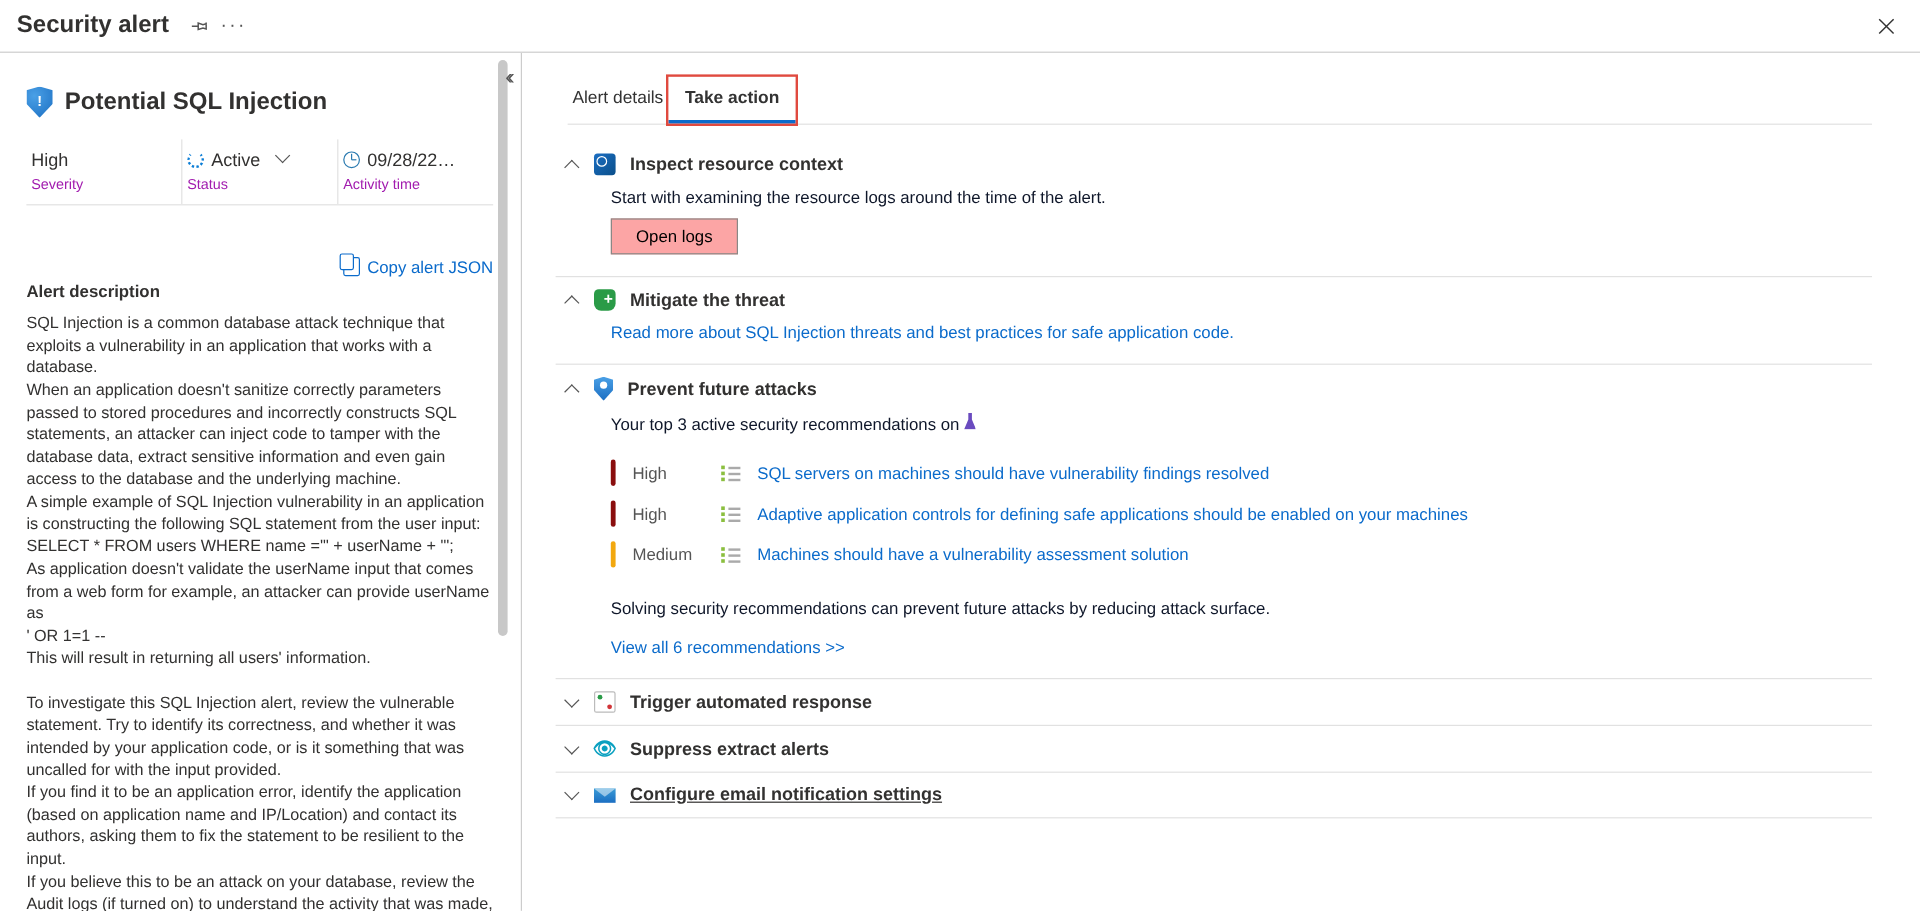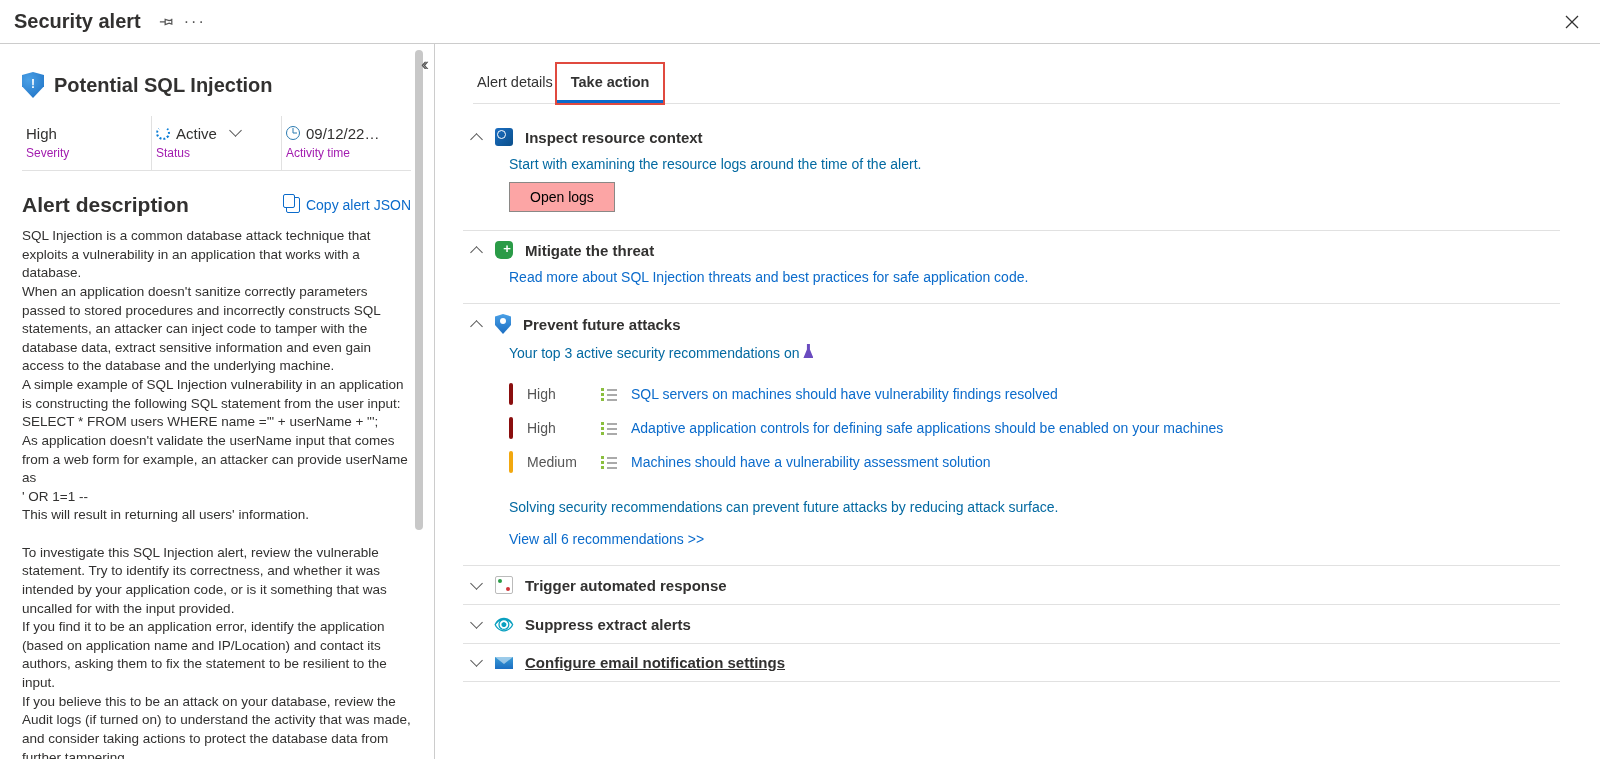--- a/index.html
+++ b/index.html
@@ -63,21 +63,21 @@
   .clock-icon::before, .clock-icon::after {
     content: ""; position: absolute; background: #2a7ab0; left: 50%; top: 50%;
     transform-origin: bottom center;
   }
   .clock-icon::before { width: 1px; height: 5px; transform: translate(-50%, -100%); }
   .clock-icon::after  { width: 1px; height: 4px; transform: translate(-50%, -100%) rotate(90deg); }
   .chev-down::after { content: ""; display:inline-block; width:8px; height:8px; border-right:1.5px solid #555; border-bottom:1.5px solid #555; transform: rotate(45deg); margin-left:8px; position:relative; top:-3px;}
 
   
   .desc-header-row { display: flex; align-items: center; justify-content: space-between; margin: 22px 0 10px 0; }
-  .desc-header { font-size: 21px; font-weight: 600; }
+  .desc-header { font-size: 14px; font-weight: 600; margin-top: 41px; }
   .copy-link { color: #0b6bcb; font-size: 14px; display: inline-flex; align-items: flex-start; gap: 6px; cursor: pointer; text-decoration: none;}
   .copy-icon {
     width: 14px; height: 16px; border: 1.5px solid #0b6bcb; border-radius: 2px; position: relative;
   }
   .copy-icon::before {
     content: ""; position: absolute; width: 10px; height: 12px; border: 1.5px solid #0b6bcb;
     border-radius: 2px; top: -4px; left: -4px; background: #fff;
   }
   .desc-body { font-size: 13.5px; line-height: 1.38; color: #323130; white-space: pre-line; }
 
@@ -115,21 +115,21 @@
     position:relative;
   }
   .sec-icon.prevent::after{content:""; position:absolute; width:6px; height:6px; background:#fff; border-radius:50%; top:4px; left:5px;}
   .sec-icon.trigger { background:#fff; border:1px solid #bbb; border-radius:2px; position:relative;}
   .sec-icon.trigger::before{content:""; position:absolute; width:4px;height:4px; background:#2a9b47; border-radius:50%; top:2px; left:2px;}
   .sec-icon.trigger::after{content:""; position:absolute; width:4px;height:4px; background:#d13438; border-radius:50%; bottom:2px; right:2px;}
   .sec-icon.suppress { color:#0aa0c0; font-size:16px; font-weight:700;}
   .sec-icon.email { width:18px; height:12px; background:linear-gradient(#3a9bd6,#1b6ec2); position:relative;}
   .sec-icon.email::after{content:""; position:absolute; top:0; left:0; border-left:9px solid transparent; border-right:9px solid transparent; border-top:7px solid rgba(255,255,255,.5);}
 
-  .muted { color:#0369a1; font-size:14px; }
+  .muted { color:#0f172a; font-size:14px; }
   .btn {
     display:inline-block; border:1px solid #8a8886; padding: 6px 20px; font-size:14px;
     background:#fca5a5; cursor:pointer; margin-top:10px;
   }
   .link { color:#0b6bcb; text-decoration:none; cursor:pointer; }
 
   
   .rec-row { display:flex; align-items:center; gap:14px; padding:6px 0; }
   .sev-bar { width:4px; height:22px; border-radius:2px;}
   .sev-bar.High{ background:#8a0e0e;}
@@ -182,21 +182,21 @@
           <div class="meta-value-row">
             <span class="status-spinner"></span>
             <span class="meta-value">Active</span>
             <span class="chev-down"></span>
           </div>
           <div class="meta-label">Status</div>
         </div>
         <div class="meta-cell">
           <div class="meta-value-row">
             <span class="clock-icon"></span>
-            <span class="meta-value">09/12/22…</span>
+            <span class="meta-value">09/28/22…</span>
           </div>
           <div class="meta-label">Activity time</div>
         </div>
       </div>
 
       <div class="desc-header-row">
         <span class="desc-header">Alert description</span>
         <a class="copy-link">
           <span class="copy-icon"></span>
           <span>Copy alert JSON</span>

